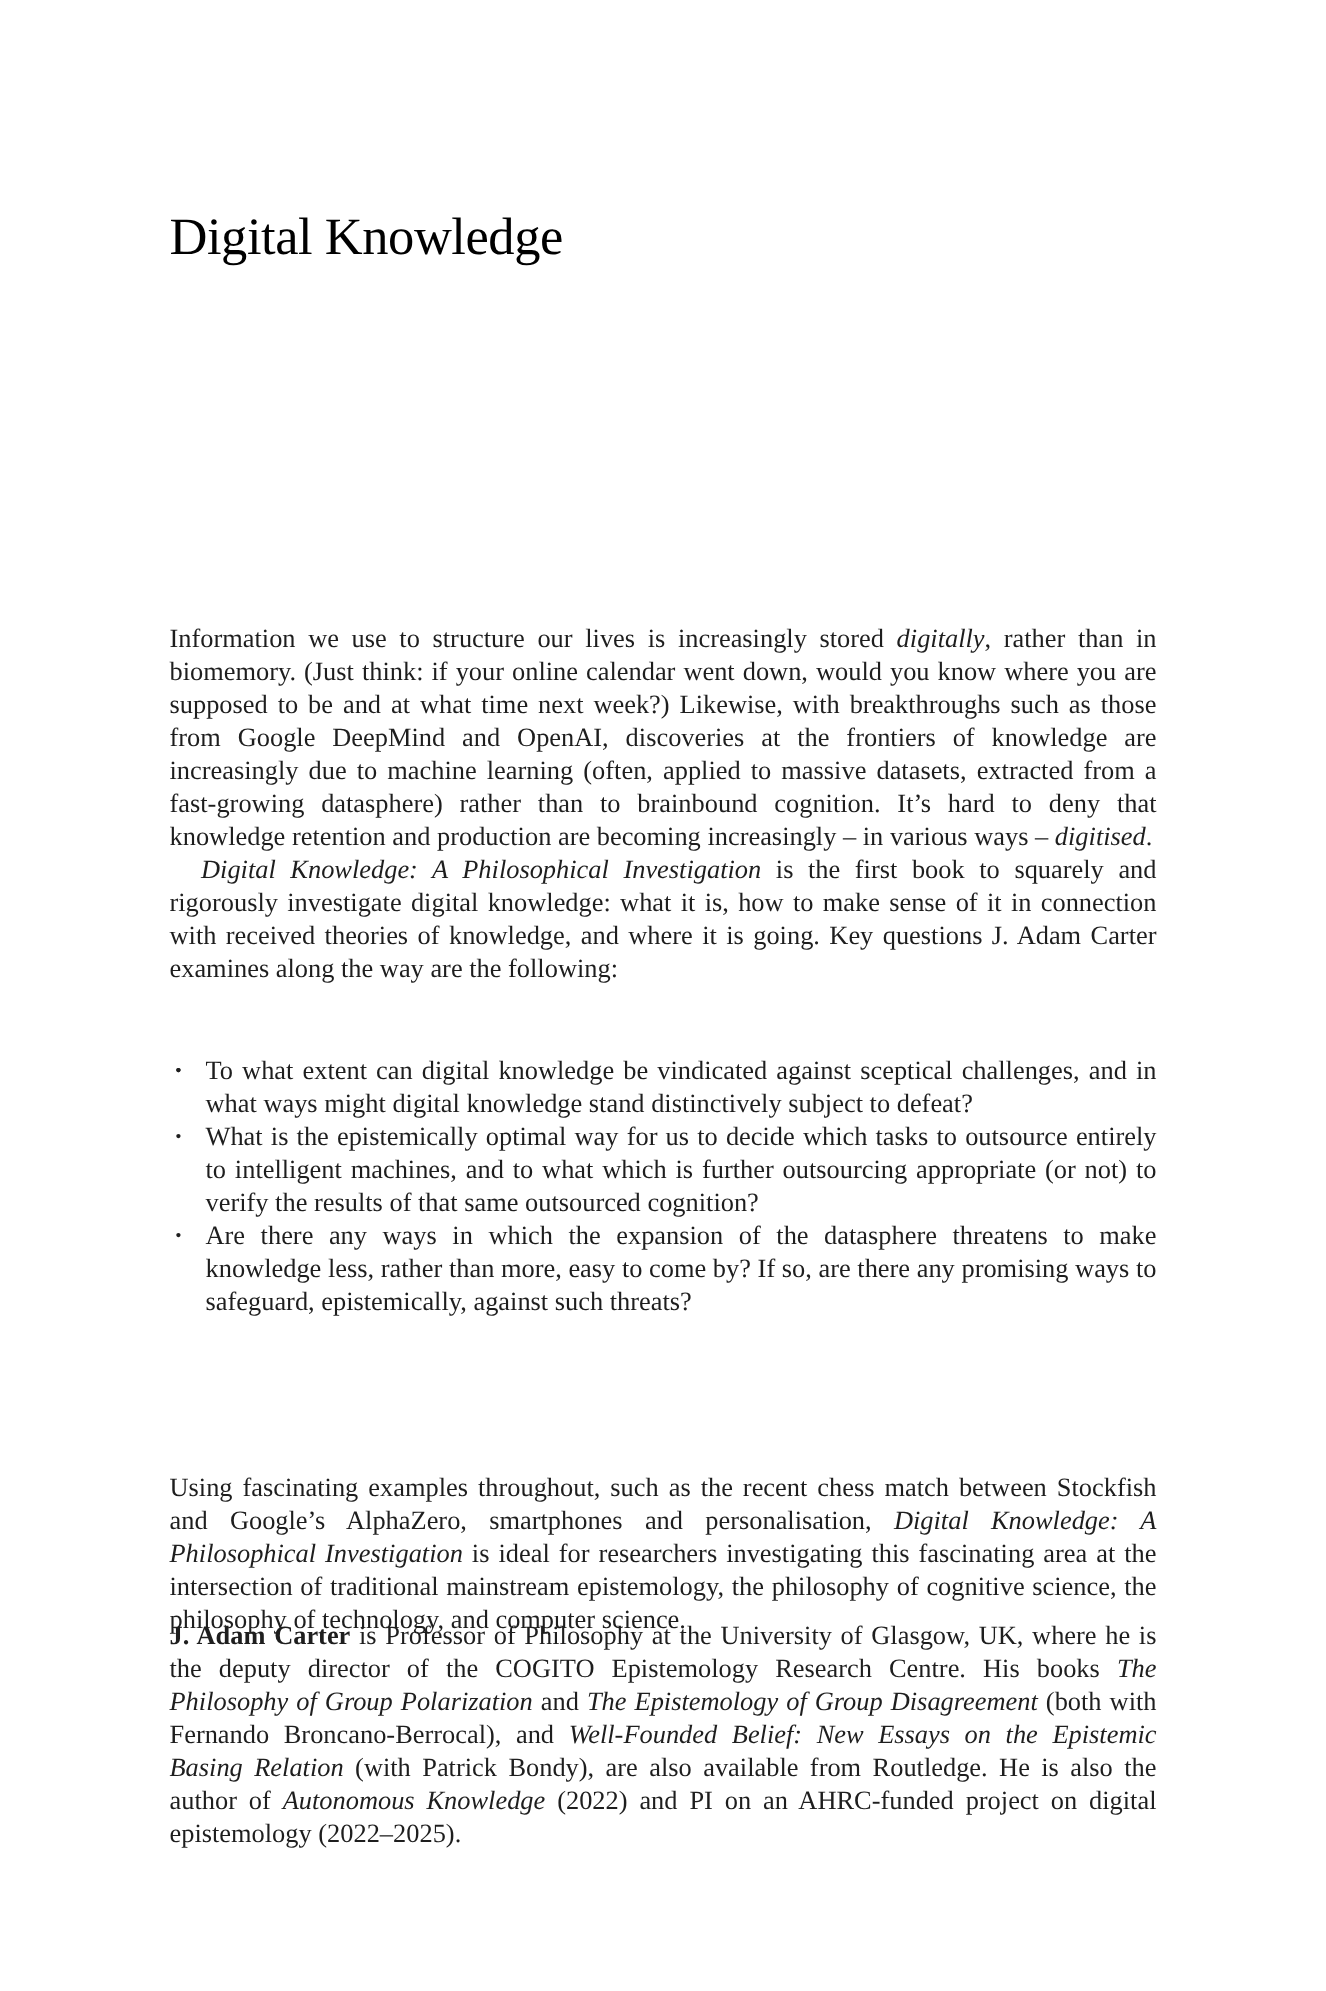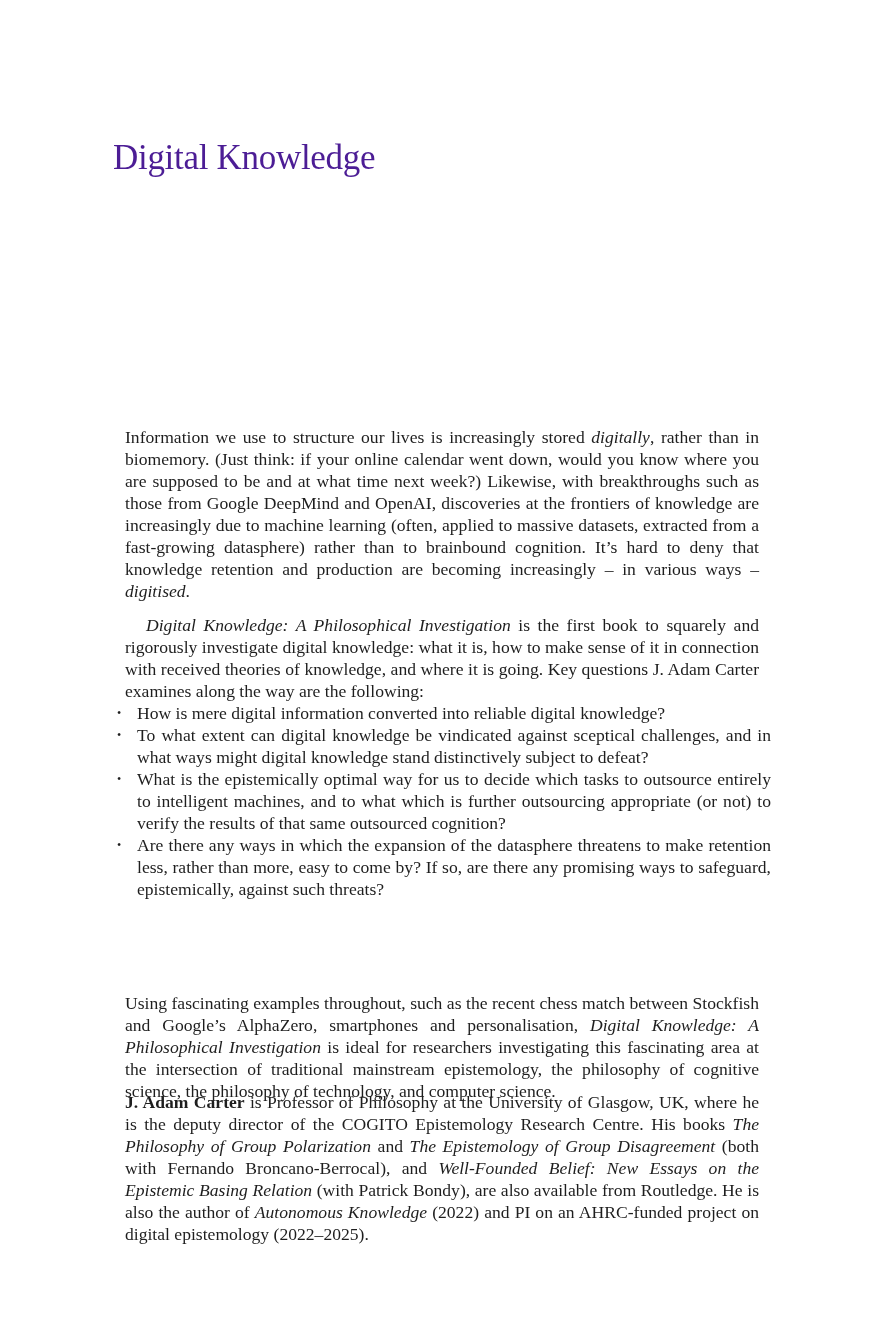--- a/index.html
+++ b/index.html
@@ -16,34 +16,34 @@
       font-family: "Liberation Serif", "DejaVu Serif", serif;
     }
     .page-title {
       position: absolute;
       left: 113px;
       top: 136px;
       margin: 0;
       font-size: 35px;
       font-weight: normal;
       letter-spacing: -0.3px;
-      color: #4c1d95;
+      color: #000000;
       line-height: 44px;
     }
     .body-text {
       position: absolute;
       left: 113px;
       width: 658px;
       font-size: 17.6px;
       line-height: 22px;
       text-align: justify;
       hyphens: none;
     }
     .body-text p {
-      margin: 12px;
+      margin: 0;
     }
     .indent {
       text-indent: 21px;
     }
     #intro { top: 414px; }
     #bullets {
       top: 702px;
       margin: 0;
       padding: 0;
       list-style: none;
@@ -69,24 +69,24 @@
 <body>
 
 <h1 class="page-title">Digital Knowledge</h1>
 
 <div class="body-text" id="intro">
   <p><span>Information we use to structure our lives is increasingly stored </span><i>digitally</i><span>, rather than in biomemory. (Just think: if your online calendar went down, would you know where you are supposed to be and at what time next week?) Likewise, with breakthroughs such as those from Google DeepMind and OpenAI, discoveries at the frontiers of knowledge are increasingly due to machine learning (often, applied to massive datasets, extracted from a fast-growing datasphere) rather than to brainbound cognition. It’s hard to deny that knowledge retention and production are becoming increasingly – in various ways – </span><i>digitised</i><span>.</span></p>
   <p class="indent"><i>Digital Knowledge: A Philosophical Investigation</i><span> is the first book to squarely and rigorously investigate digital knowledge: what it is, how to make sense of it in connection with received theories of knowledge, and where it is going. Key questions J. Adam Carter examines along the way are the following:</span></p>
 </div>
 
 <ul class="body-text" id="bullets">
-  <li><span class="bullet">•</span><span>How is mere digital information converted into reliable digital knowledge?</span></li>
+  <li><span class="bullet">•</span></li>
   <li><span class="bullet">•</span><span>To what extent can digital knowledge be vindicated against sceptical challenges, and in what ways might digital knowledge stand distinctively subject to defeat?</span></li>
   <li><span class="bullet">•</span><span>What is the epistemically optimal way for us to decide which tasks to outsource entirely to intelligent machines, and to what which is further outsourcing appropriate (or not) to verify the results of that same outsourced cognition?</span></li>
-  <li><span class="bullet">•</span><span>Are there any ways in which the expansion of the datasphere threatens to make retention less, rather than more, easy to come by? If so, are there any promising ways to safeguard, epistemically, against such threats?</span></li>
+  <li><span class="bullet">•</span><span>Are there any ways in which the expansion of the datasphere threatens to make knowledge less, rather than more, easy to come by? If so, are there any promising ways to safeguard, epistemically, against such threats?</span></li>
 </ul>
 
 <div class="body-text" id="closing">
   <p><span>Using fascinating examples throughout, such as the recent chess match between Stockfish and Google’s AlphaZero, smartphones and personalisation, </span><i>Digital Knowledge: A Philosophical Investigation</i><span> is ideal for researchers investigating this fascinating area at the intersection of traditional mainstream epistemology, the philosophy of cognitive science, the philosophy of technology, and computer science.</span></p>
 </div>
 
 <div class="body-text" id="bio">
   <p><b>J. Adam Carter</b><span> is Professor of Philosophy at the University of Glasgow, UK, where he is the deputy director of the COGITO Epistemology Research Centre. His books </span><i>The Philosophy of Group Polarization</i><span> and </span><i>The Epistemology of Group Disagreement</i><span> (both with Fernando Broncano-Berrocal), and </span><i>Well-Founded Belief: New Essays on the Epistemic Basing Relation</i><span> (with Patrick Bondy), are also available from Routledge. He is also the author of </span><i>Autonomous Knowledge</i><span> (2022) and PI on an AHRC-funded project on digital epistemology (2022–2025).</span></p>
 </div>
 

